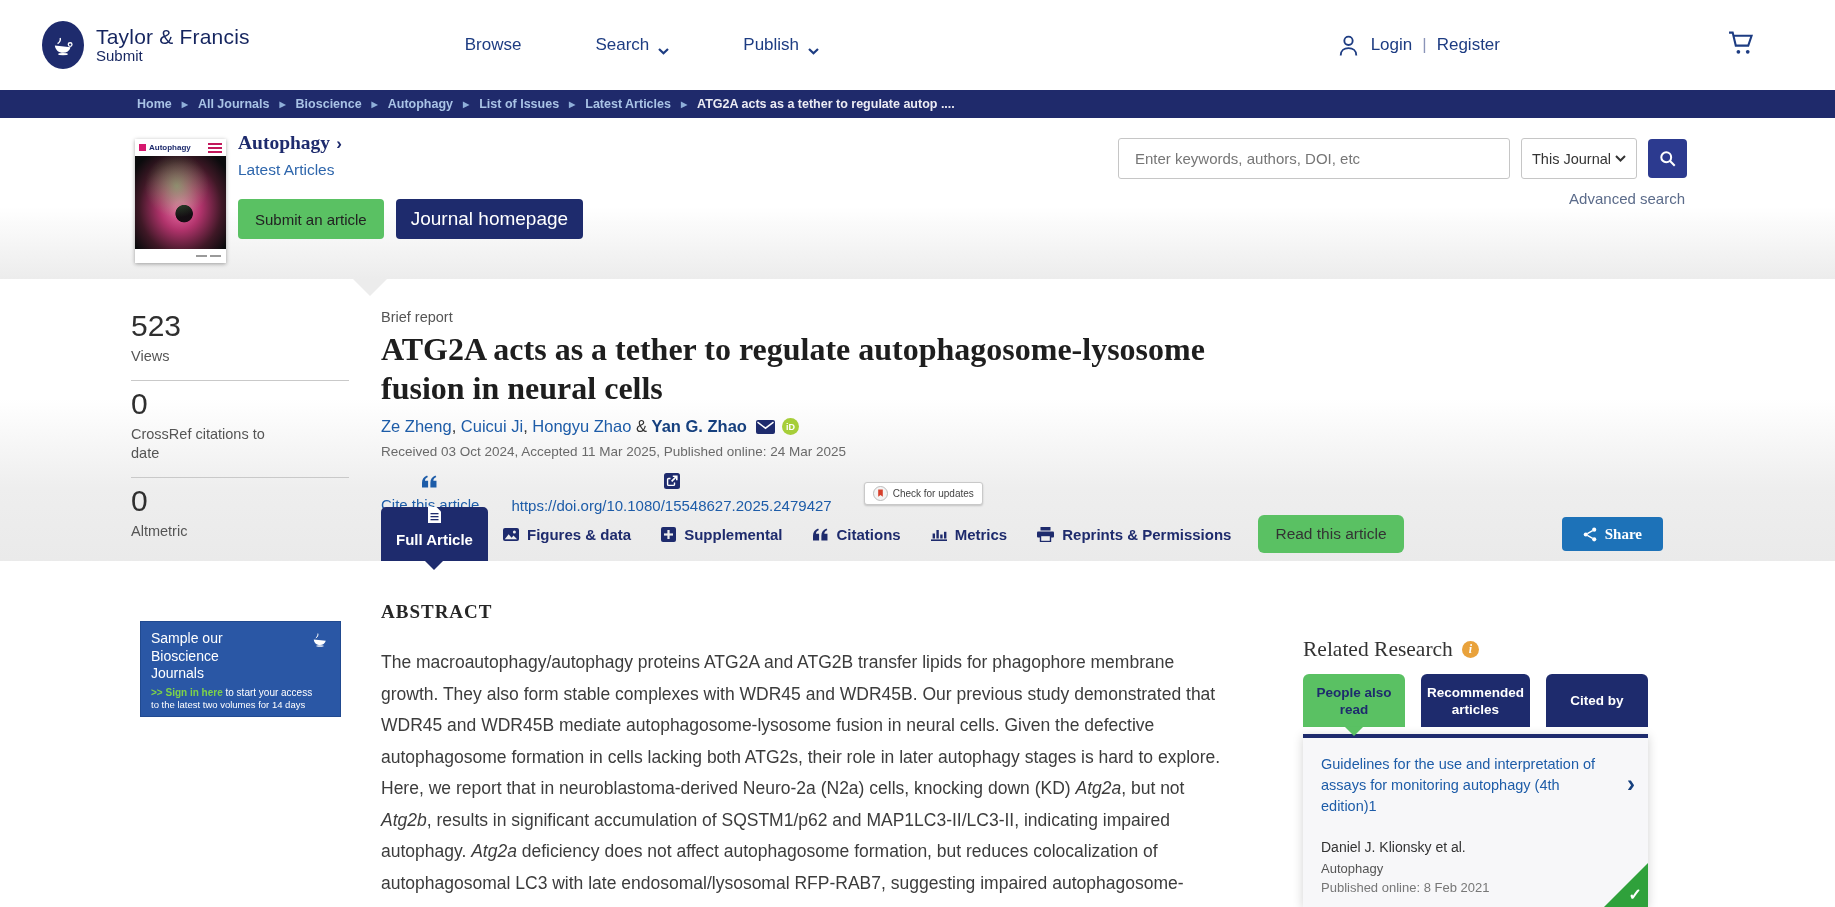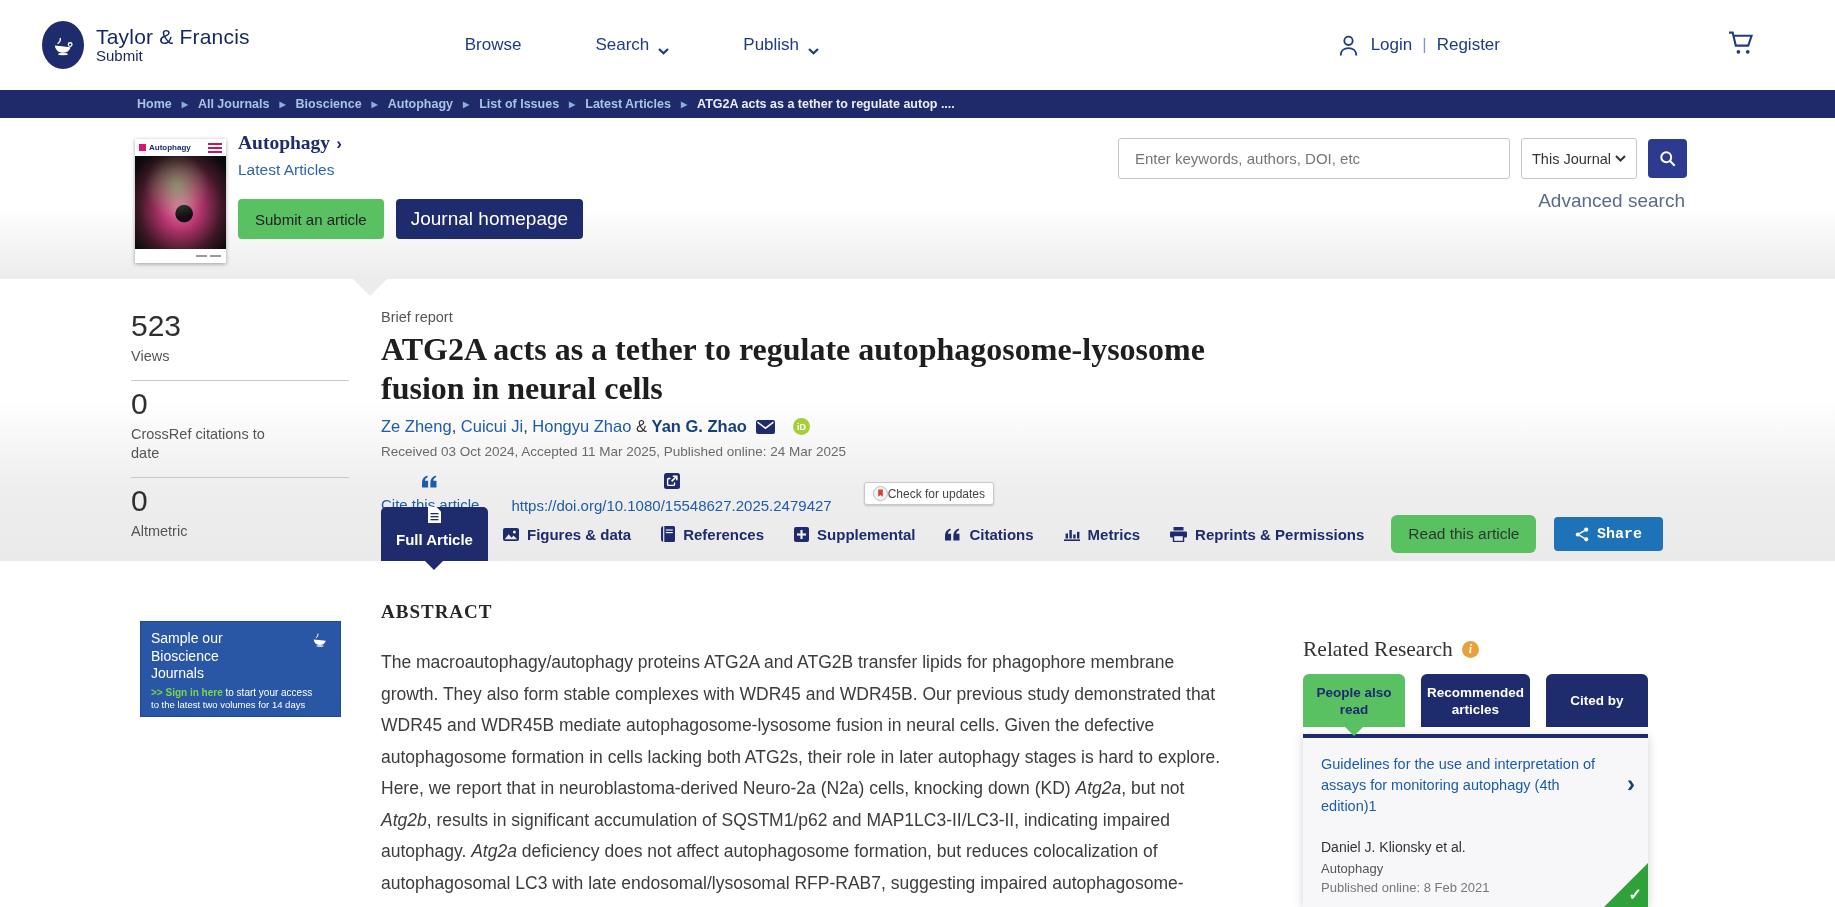--- a/index.html
+++ b/index.html
@@ -64,21 +64,21 @@
 
   .search-zone { position:absolute; top:20px; right:148px; display:flex; gap:11px; align-items:center; }
   .search-input { width:392px; height:41px; border:1px solid #C6C6C6; border-radius:3px;
                   padding:0 16px; font-size:15px; color:#444; font-family:inherit; }
   .search-input::placeholder { color:#767676; }
   .scope-select { width:116px; height:41px; border:1px solid #C6C6C6; border-radius:3px; background:#fff;
                   display:flex; align-items:center; justify-content:space-between;
                   padding:0 10px; font-size:14.5px; color:#333; cursor:pointer; }
   .search-btn { width:39px; height:39px; background:#2C3A8F; border:none; border-radius:4px;
                 display:flex; align-items:center; justify-content:center; cursor:pointer; }
-  .advanced-link { position:absolute; top:72px; right:150px; font-size:19px; color:#5B6B8A; cursor:pointer; }
+  .advanced-link { position:absolute; top:72px; right:150px; font-size:15px; color:#5B6B8A; cursor:pointer; }
 
   
   .zone { position:relative; height:656px; }
   .band { position:absolute; top:120px; left:0; right:0; height:162px;
           background:linear-gradient(180deg, rgba(236,236,236,0) 0%, rgba(235,235,235,.85) 55%, #EAEAEA 100%); }
 
   .metrics { position:absolute; left:131px; top:24px; width:218px; }
   .m-item { padding:6px 0 14px; border-bottom:1px solid #C9C9C9; }
   .m-item:last-child { border-bottom:none; }
   .m-val { font-size:30px; color:#2F2F2F; line-height:34px; }
@@ -86,42 +86,42 @@
 
   .article-head { position:relative; margin-left:381px; width:990px; padding-top:30px; }
   .a-type { font-size:14.5px; color:#555; }
   .a-title { font-family:"Liberation Serif", serif; font-weight:700; font-size:32px; line-height:39px;
              color:#1E1E1E; margin-top:5px; max-width:910px; }
   .a-authors { margin-top:9px; display:flex; align-items:center; flex-wrap:wrap; font-size:16.5px; }
   .a-authors .auth { color:#1D5CA8; cursor:pointer; }
   .a-authors .auth.bold { font-weight:700; color:#16407E; }
   .a-authors .join { color:#333; white-space:pre; }
   .a-authors .mail { margin-left:9px; cursor:pointer; display:flex; }
-  .orcid { margin-left:18px; width:17px; height:17px; border-radius:50%; background:#A6CE39; color:#fff;
+  .orcid { margin-left:7px; width:17px; height:17px; border-radius:50%; background:#A6CE39; color:#fff;
            font-size:9px; font-weight:700; display:flex; align-items:center; justify-content:center; cursor:pointer; }
   .a-dates { margin-top:8px; font-size:13.5px; color:#6A6A6A; }
   .a-cite-row { margin-top:14px; display:flex; align-items:center; gap:32px; font-size:15px; }
   .cite-link, .doi-link { display:flex; align-items:center; gap:8px; color:#1D5CA8; cursor:pointer;flex-direction:column; }
-  .check-badge { display:flex; align-items:center; background:#fff; border:1px solid #C9C9C9;
-                 border-radius:3px; padding:3px 8px; font-size:12px; color:#444;
+  .check-badge { display:flex; align-items:center; gap:5px; background:#fff; border:1px solid #C9C9C9;
+                 border-radius:3px; padding:3px 8px; font-size:10px; color:#444;
                  box-shadow:0 1px 2px rgba(0,0,0,.18); cursor:pointer; }
 
   .tabs-row { position:absolute; left:381px; top:228px; right:172px; height:54px;
               display:flex; align-items:stretch; }
   .tab { display:flex; align-items:center; gap:8px; padding:0 15px; font-size:15px; font-weight:700;
          color:#1E2B6D; cursor:pointer; white-space:nowrap; }
   .tab.active { background:#1E2B6D; color:#fff; border-radius:5px 5px 0 0; position:relative;flex-direction:column; }
   .tab.active::after { content:""; position:absolute; top:100%; left:50%; margin-left:-9px;
          border:9px solid transparent; border-top-color:#1E2B6D; border-bottom:none; }
   .read-btn { align-self:center; margin-left:12px; background:#5AC163; color:#333; border:none;
               border-radius:6px; padding:10px 17px; font-size:15.5px; cursor:pointer;
               font-family:inherit; white-space:nowrap; }
   .share-btn { align-self:center; margin-left:auto; background:#1D72B8; color:#fff; border:none;
                border-radius:4px; height:34px; display:flex; align-items:center; gap:8px;
-               padding:0 21px; font-size:15px; font-weight:700; cursor:pointer; font-family:Liberation Mono, monospace; }
+               padding:0 21px; font-size:15px; font-weight:700; cursor:pointer; font-family:Liberation Serif, serif; }
 
   .content { position:absolute; top:296px; left:0; right:0; }
   .abstract { margin-left:381px; width:848px; padding-top:26px; }
   .abs-head { font-family:"Liberation Serif", serif; font-size:19px; font-weight:700;
               letter-spacing:1px; color:#262626; }
   .abs-text { margin-top:24px; font-size:17.5px; line-height:31.5px; color:#3C3C3C; }
   .abs-text em { font-style:italic; }
 
   .ad { position:absolute; left:140px; top:46px; width:201px; height:96px; background:#2A57A5;
         border:1px solid #214A90; color:#fff; padding:8px 10px; cursor:pointer; }
@@ -367,31 +367,20 @@
             <svg width="16" height="13" viewBox="0 0 16 13">
               <rect width="16" height="13" rx="2" fill="currentColor"></rect>
               <circle cx="11.4" cy="4" r="1.5" fill="#EDEDED"></circle>
               <path d="M1.8 11.2l3.8-5 3 3.6 1.9-2.3 3.6 3.7z" fill="#EDEDED"></path>
             </svg>
           </span>
           <span>Figures &amp; data</span>
         </div>
         <div class="tab">
           <span style="display: flex;">
-            <svg width="14" height="16" viewBox="0 0 14 16">
-              <path fill="currentColor" d="M3 0h9.5a1.5 1.5 0 011.5 1.5v13A1.5 1.5 0 0112.5 16H3a3 3 0 01-3-3V3a3 3 0 013-3z"></path>
-              <rect x="4.8" y="3.4" width="7" height="1.2" fill="#EDEDED"></rect>
-              <rect x="4.8" y="6" width="7" height="1.2" fill="#EDEDED"></rect>
-              <rect x="2.1" y="0" width="1.2" height="16" fill="#EDEDED"></rect>
-            </svg>
-          </span>
-          <span>References</span>
-        </div>
-        <div class="tab">
-          <span style="display: flex;">
             <svg width="15" height="15" viewBox="0 0 15 15">
               <rect width="15" height="15" rx="2" fill="currentColor"></rect>
               <rect x="6.4" y="3" width="2.2" height="9" fill="#EDEDED"></rect>
               <rect x="3" y="6.4" width="9" height="2.2" fill="#EDEDED"></rect>
             </svg>
           </span>
           <span>Supplemental</span>
         </div>
         <div class="tab">
           <span style="display: flex;">

